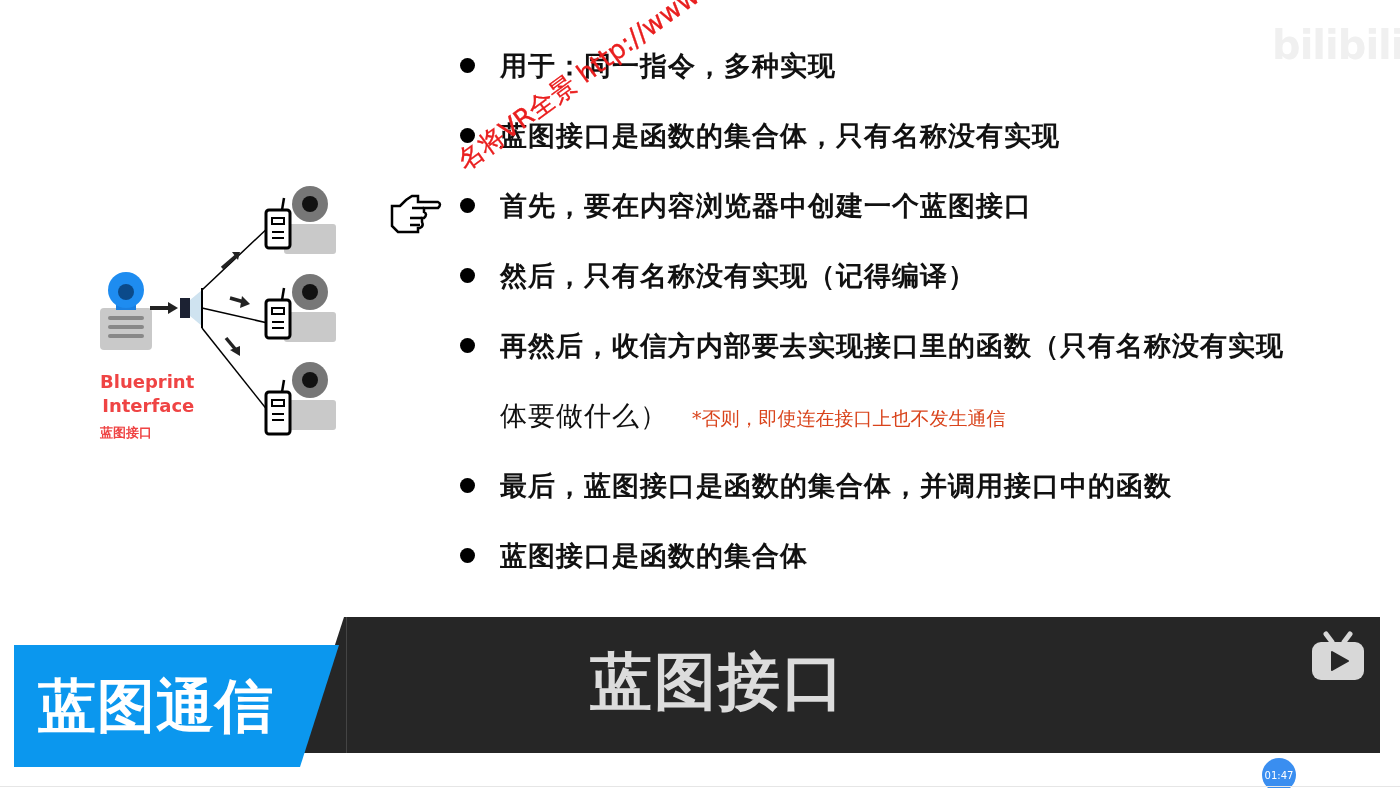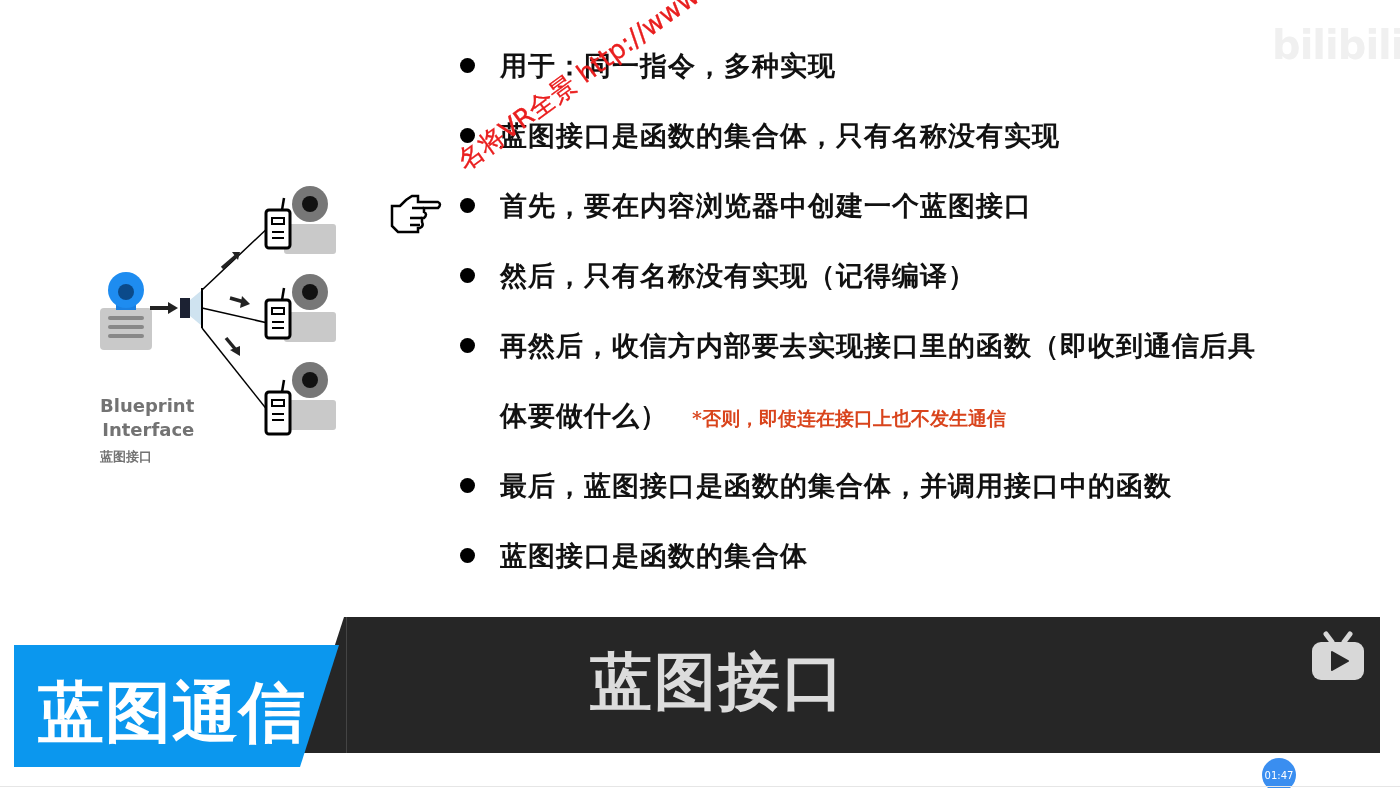--- a/index.html
+++ b/index.html
@@ -13,47 +13,47 @@
     .bullets { position: absolute; left: 460px; top: 48px; }
     .bullet {
       position: absolute; left: 0; white-space: nowrap;
       font-size: 27px; font-weight: bold; color: #111;
       letter-spacing: 1px;
     }
     .bullet .dot {
       display: inline-block; width: 15px; height: 15px; border-radius: 50%;
       background: #000; margin-right: 25px; vertical-align: middle; position: relative; top: -2px;
     }
-    .cont { position: absolute; left: 40px; white-space: nowrap; font-size: 27px; font-weight: bold; color: #111; letter-spacing: 1px; }
+    .cont { position: absolute; left: 40px; white-space: nowrap; font-size: 27px; font-weight: normal; color: #111; letter-spacing: 1px; }
     .note { color: #d9441c; font-size: 19px; margin-left: 24px; letter-spacing: 0; }
 
     .hand { position: absolute; left: 388px; top: 192px; width: 56px; height: 44px; }
 
     .diagram { position: absolute; left: 96px; top: 180px; width: 250px; height: 270px; }
-    .diag-label { position: absolute; font-family: "DejaVu Sans", "Liberation Sans", sans-serif; color: #737373; margin-top: 24px; }
+    .diag-label { position: absolute; font-family: "DejaVu Sans", "Liberation Sans", sans-serif; color: #ef4444; }
     .diag-label.en { left: 4px; top: 190px; font-size: 18px; font-weight: bold; line-height: 24px; }
     .diag-label.zh { left: 4px; top: 244px; font-size: 13px; font-weight: bold; }
 
     .banner-dark {
       position: absolute; left: 300px; top: 617px; width: 1080px; height: 136px;
       background: #262626;
       clip-path: polygon(44px 0, 100% 0, 100% 100%, 0 100%);
     }
     .banner-dark .inner-line { position: absolute; left: 46px; top: 0; width: 1px; height: 136px; background: #444; }
     .banner-title {
       position: absolute; left: 590px; top: 640px; font-size: 62px; color: #dcdcdc;
       font-family: "DejaVu Serif", "Liberation Serif", serif; font-weight: bold; letter-spacing: 2px;
     }
     .banner-blue {
       position: absolute; left: 14px; top: 645px; width: 325px; height: 122px;
       background: #0b97ee;
       clip-path: polygon(0 0, 100% 0, 88% 100%, 0 100%);
     }
     .banner-blue-text {
-      position: absolute; left: 38px; top: 668px; font-size: 66px; font-weight: bold; color: #fff;
+      position: absolute; left: 38px; top: 668px; font-size: 58px; font-weight: bold; color: #fff;
       font-family: "DejaVu Sans", "Liberation Sans", sans-serif; letter-spacing: 1px;
     }
     .tv-icon { position: absolute; left: 1310px; top: 630px; width: 56px; height: 52px; }
 
     .bili-logo { position: absolute; left: 1272px; top: 22px; font-family: "DejaVu Sans", sans-serif;
       font-size: 40px; font-weight: bold; color: #f0f0f0; letter-spacing: -1px; }
 
     .timer {
       position: absolute; left: 1262px; top: 758px; width: 34px; height: 34px; border-radius: 50%;
       background: #3a8ef0; color: #fff; font-family: "DejaVu Sans", sans-serif; font-size: 10px;
@@ -71,21 +71,21 @@
 </head>
 <body>
 
 <div class="slide">
 
   <div class="bullets">
     <div class="bullet" style="top:0px"><span class="dot"></span><span>用于：同一指令，多种实现</span></div>
     <div class="bullet" style="top:70px"><span class="dot"></span><span>蓝图接口是函数的集合体，只有名称没有实现</span></div>
     <div class="bullet" style="top:140px"><span class="dot"></span><span>首先，要在内容浏览器中创建一个蓝图接口</span></div>
     <div class="bullet" style="top:210px"><span class="dot"></span><span>然后，只有名称没有实现（记得编译）</span></div>
-    <div class="bullet" style="top:280px"><span class="dot"></span><span>再然后，收信方内部要去实现接口里的函数（即收到通信后具</span></div>
+    <div class="bullet" style="top:280px"><span class="dot"></span><span>再然后，收信方内部要去实现接口里的函数（只有名称没有实现</span></div>
     <div class="cont" style="top:350px"><span>体要做什么）</span><span class="note">*否则，即使连在接口上也不发生通信</span></div>
     <div class="bullet" style="top:420px"><span class="dot"></span><span>最后，蓝图接口是函数的集合体，并调用接口中的函数</span></div>
     <div class="bullet" style="top:490px"><span class="dot"></span><span>蓝图接口是函数的集合体</span></div>
   </div>
 
   <svg class="hand" viewBox="0 0 56 44">
     <path d="M4 14 L12 14 L18 8 L24 4 L30 4 L30 10 L50 10 Q54 12 50 16 L36 16 L36 20 Q40 22 36 26 L34 26 L34 30 Q36 34 32 36 L30 36 L30 40 L10 40 L4 34 Z" fill="#fff" stroke="#000" stroke-width="2.5" stroke-linejoin="miter"></path>
     <path d="M24 16 L36 16 M22 26 L34 26 M22 33 L32 33" stroke="#000" stroke-width="2.5"></path>
   </svg>
 

